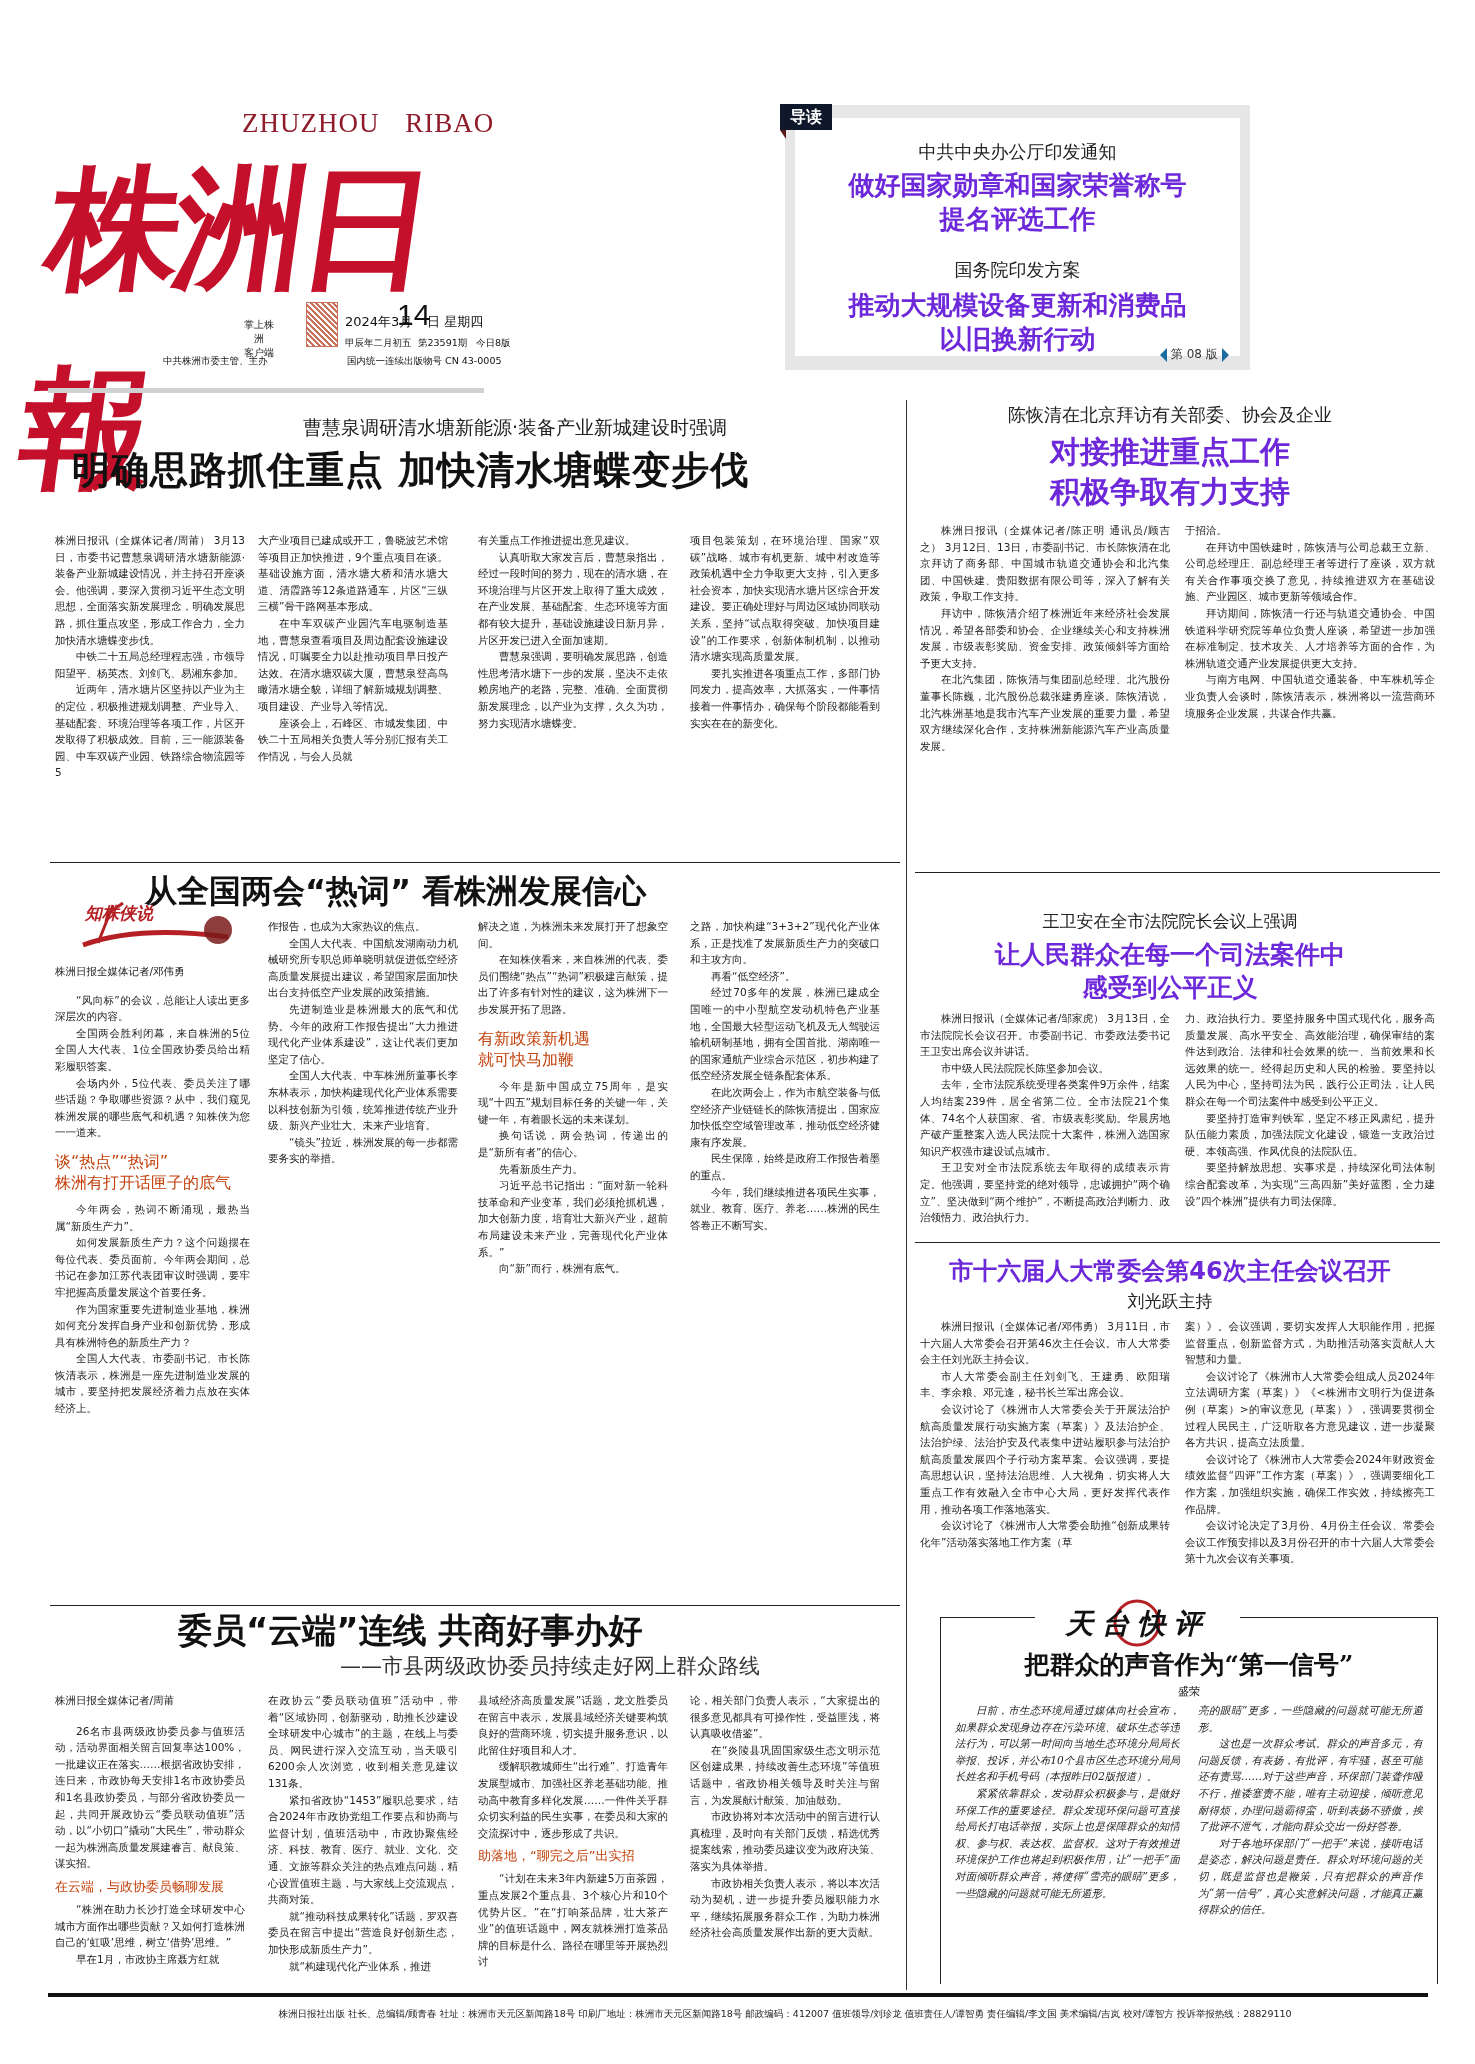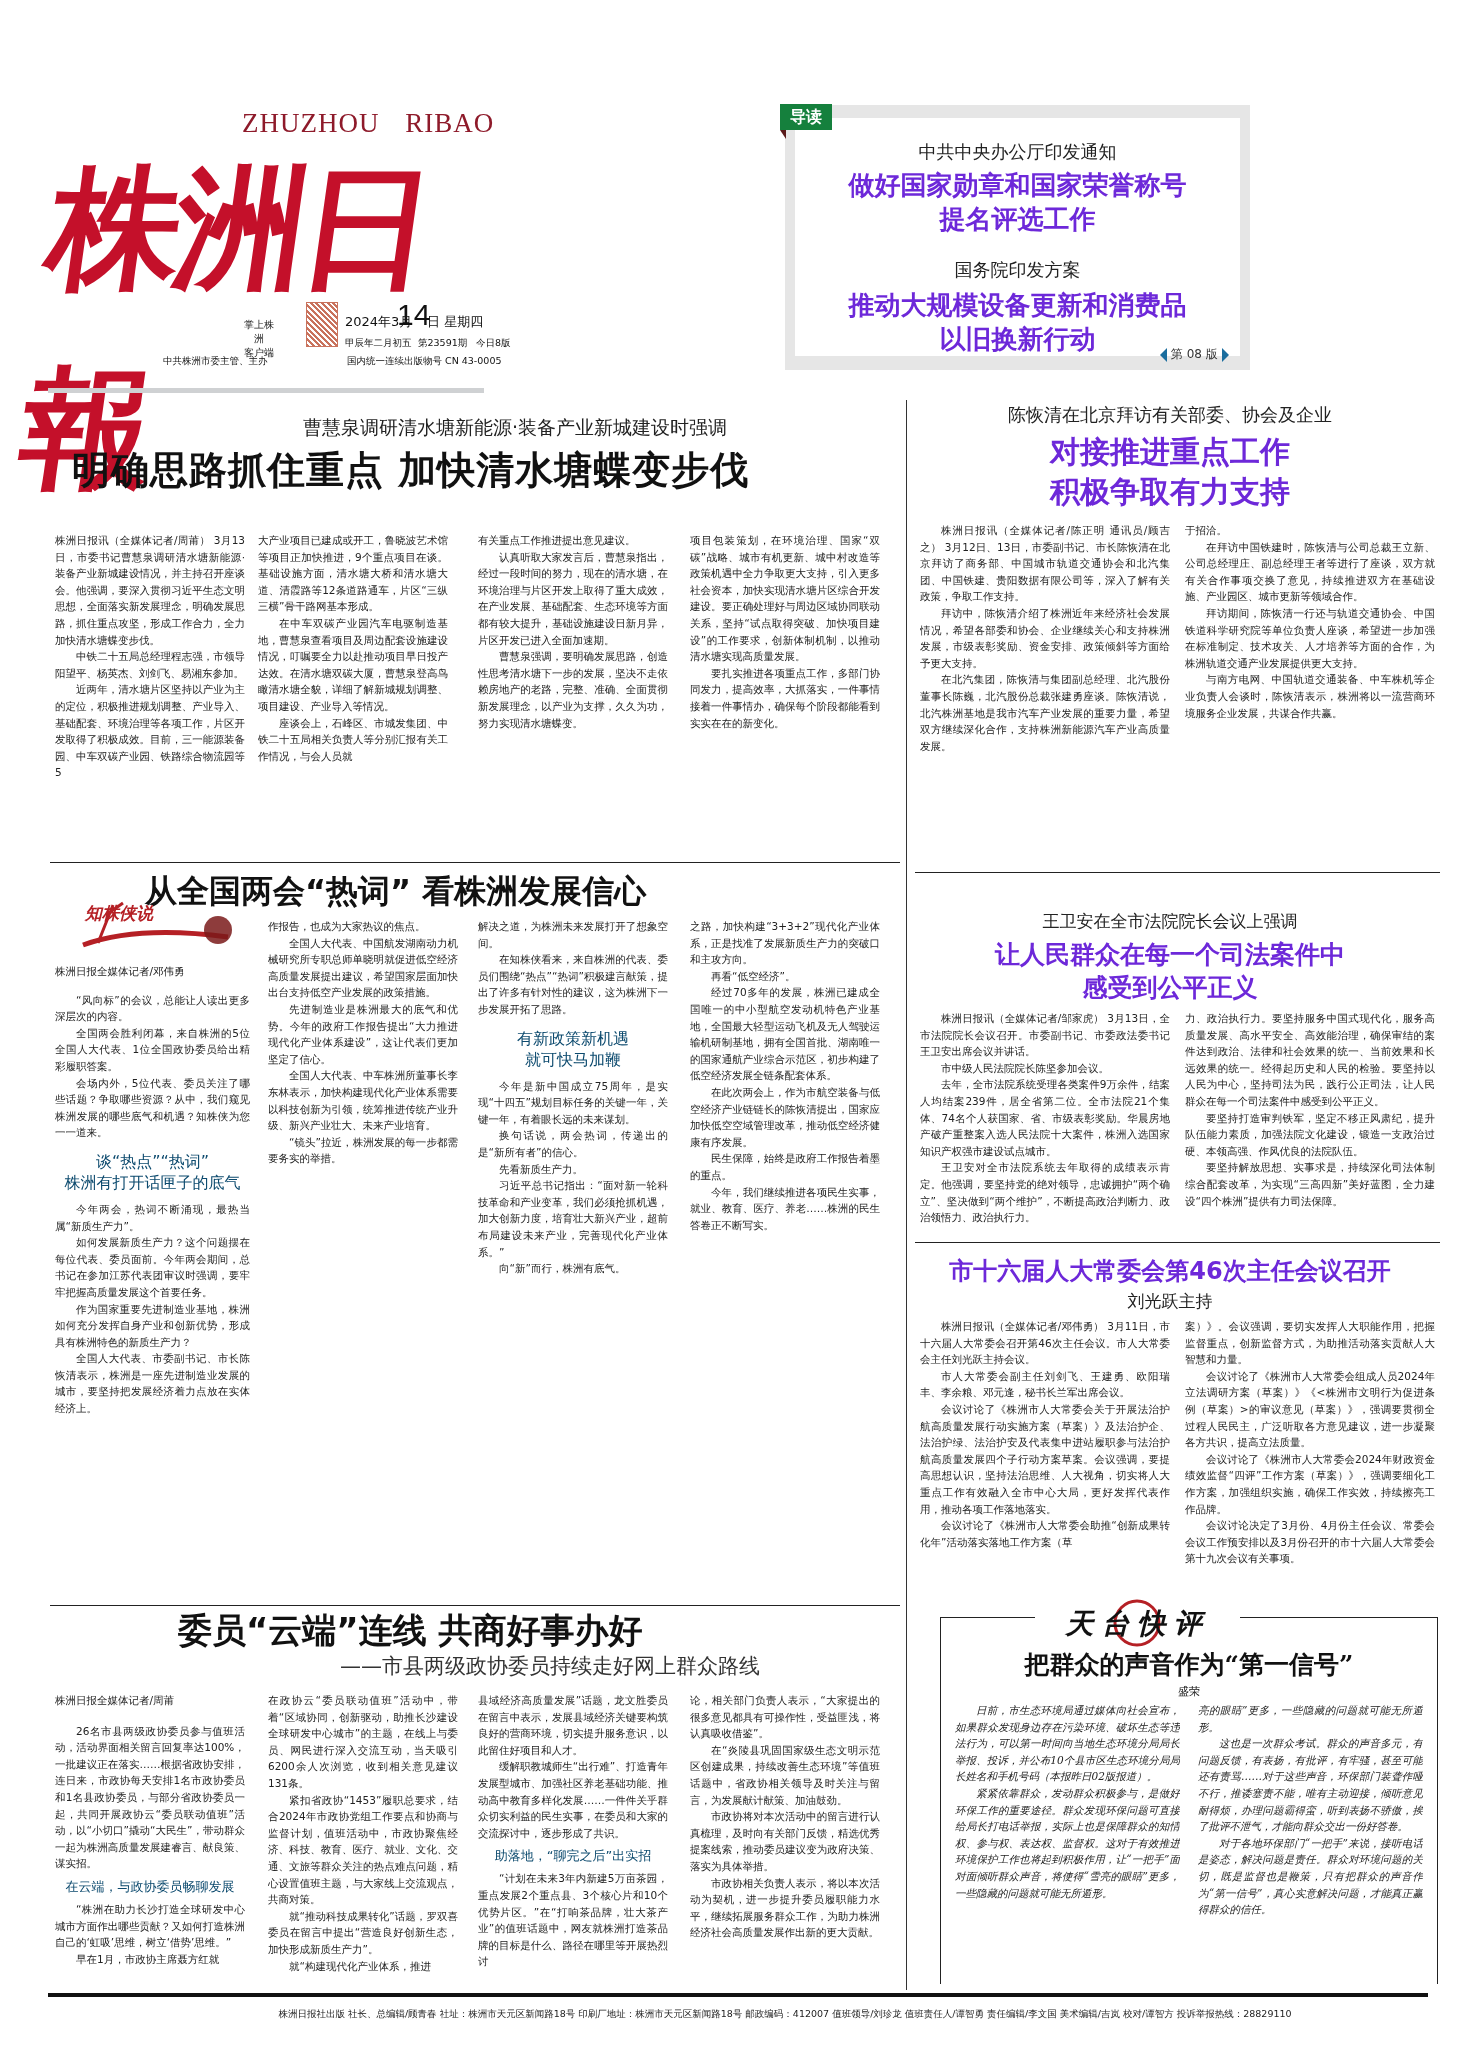--- a/index.html
+++ b/index.html
@@ -10,32 +10,32 @@
 .mast-meta{left:210px;top:300px;font-size:10px;color:#222}
 .qr{left:300px;top:300px;width:32px;height:45px;background:repeating-linear-gradient(45deg,#c9735d 0 2px,#fff 2px 4px),#c9735d;border:1px solid #c9735d}
 .date-line{left:343px;top:310px;font-size:13px}
 .big-day{left:392px;top:296px;font-size:30px;font-family:"Liberation Sans",sans-serif}
 .sub-line{left:343px;top:333px;font-size:9.5px}
 .pub-line{left:162px;top:352px;font-size:9.5px}
 .pub-line2{left:343px;top:352px;font-size:9.5px}
 .mast-rule{left:48px;top:388px;width:436px;height:5px;background:#cfd1d3}
 .daodu-box{left:785px;top:105px;width:465px;height:265px;background:#e6e6e6}
 .daodu-inner{left:795px;top:118px;width:445px;height:238px;background:#fff}
-.daodu-tag{left:780px;top:104px;width:52px;height:26px;background:#15803d;color:#fff;font-weight:bold;font-size:16px;line-height:26px;text-align:center}
+.daodu-tag{left:780px;top:104px;width:52px;height:26px;background:#0f172a;color:#fff;font-weight:bold;font-size:16px;line-height:26px;text-align:center}
 .daodu-fold{left:780px;top:130px;width:0;height:0;border-top:9px solid #5a1a1a;border-left:6px solid transparent}
 .center-t{text-align:center}
 .kicker{font-size:18px;color:#222}
 .hl{font-weight:bold;color:#6d28d9}
 .pager{font-size:12px;color:#333}
 .tri-l{display:inline-block;width:0;height:0;border-top:7px solid transparent;border-bottom:7px solid transparent;border-right:7px solid #1a6d9e;vertical-align:middle}
 .tri-r{display:inline-block;width:0;height:0;border-top:7px solid transparent;border-bottom:7px solid transparent;border-left:7px solid #1a6d9e;vertical-align:middle}
 .col{font-size:10.5px;line-height:16.6px;text-align:justify;color:#222;overflow:hidden}
 .col p{text-indent:2em}
 .col .noi{text-indent:0}
-.subhead{text-align:center;font-size:16px;line-height:21px;margin:10px 0 8px;color:#0c4a6e}
+.subhead{text-align:left;font-size:16px;line-height:21px;margin:10px 0 8px;color:#c2410c}
 .vrule{background:#333;width:1px}
 .hrule{background:#222;height:1px}
 .logo-zzx{left:78px;top:895px;width:165px;height:60px}
 .logo-tt{left:1035px;top:1595px;width:205px;height:55px}
 .footer{left:100px;top:2008px;width:1370px;font-size:9.5px;color:#222;text-align:center;white-space:nowrap}
 .footer-rule{left:48px;top:1993px;width:1380px;height:4px;background:#111}
 .commentary-box{left:940px;top:1617px;width:498px;height:367px;border:1px solid #222;border-bottom:none}
 </style>
 </head>
 <body>

